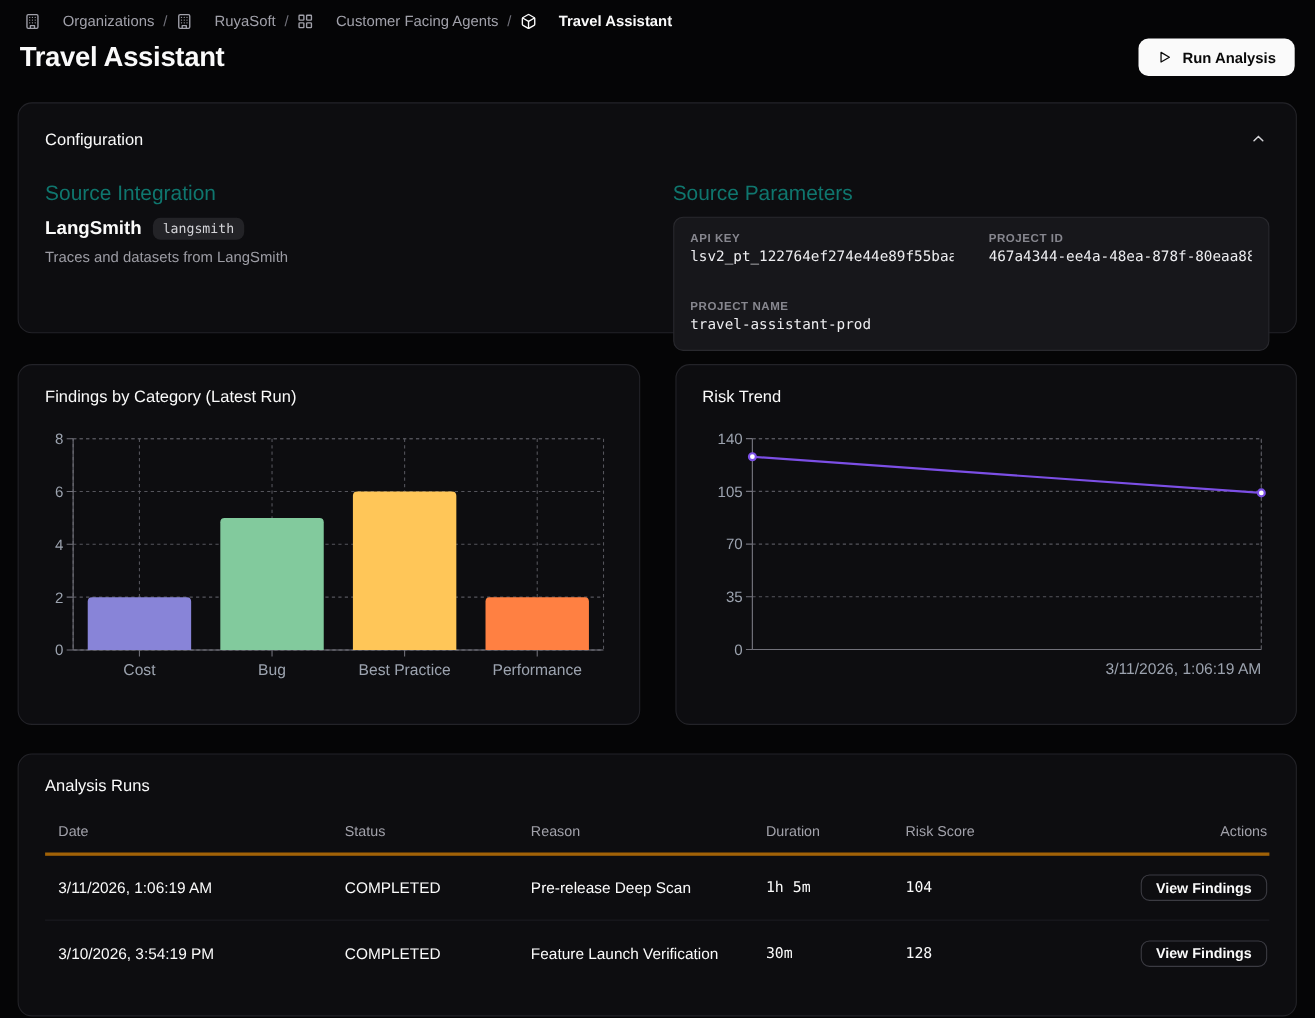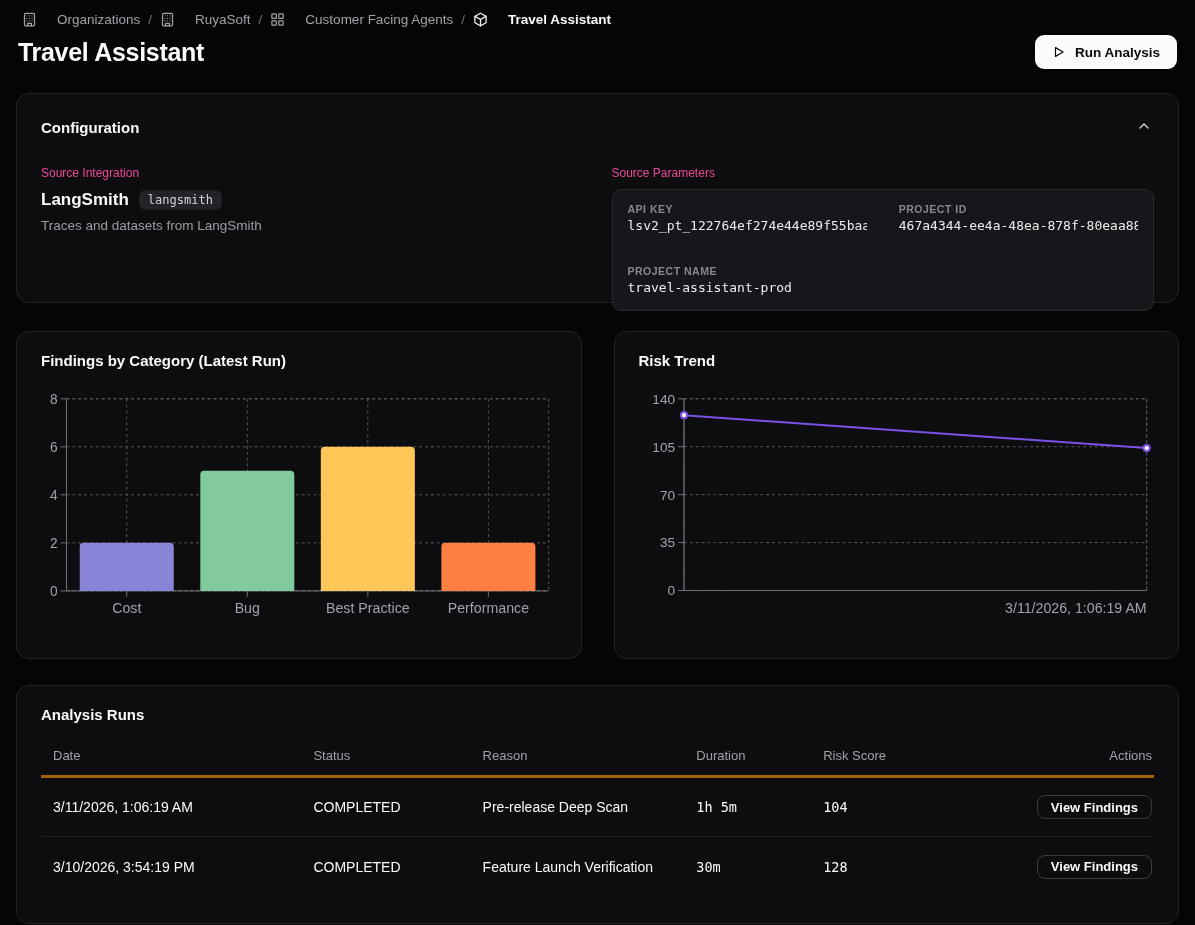--- a/index.html
+++ b/index.html
@@ -37,28 +37,28 @@
     cursor:pointer;
   }
   .run-btn svg { width:14px; height:14px; stroke:#0a0a0a; fill:none; }
   
   .card {
     background:#0d0d10;
     border:1px solid #232328;
     border-radius:13px;
     padding:22px 24px;
   }
-  .card-title { font-size:15px; font-weight:700; }
+  .card-title { font-size:15px; font-weight:400; }
   
   .config-card { margin-top:24px; height:210px; }
   .config-head { display:flex; align-items:center; justify-content:space-between; }
   .collapse-btn { background:none; border:none; cursor:pointer; padding:2px; }
   .collapse-btn svg { width:16px; height:16px; stroke:#d4d4d8; }
   .config-body { display:grid; grid-template-columns:1fr 1fr; gap:28px; margin-top:27px; }
-  .field-label { font-size:12px; color:#ec4899; }
+  .field-label { font-size:19px; color:#0f766e; }
   .integration-row { display:flex; align-items:center; gap:10px; margin-top:10px; }
   .integration-name { font-size:17px; font-weight:700; }
   .badge {
     background:#232327; color:#d4d4d8;
     font-family:"DejaVu Sans Mono", monospace;
     font-size:12px; padding:3px 9px; border-radius:7px;
   }
   .integration-desc { margin-top:8px; font-size:13.5px; color:#9c9ca4; }
   .params-panel {
     margin-top:9px;

